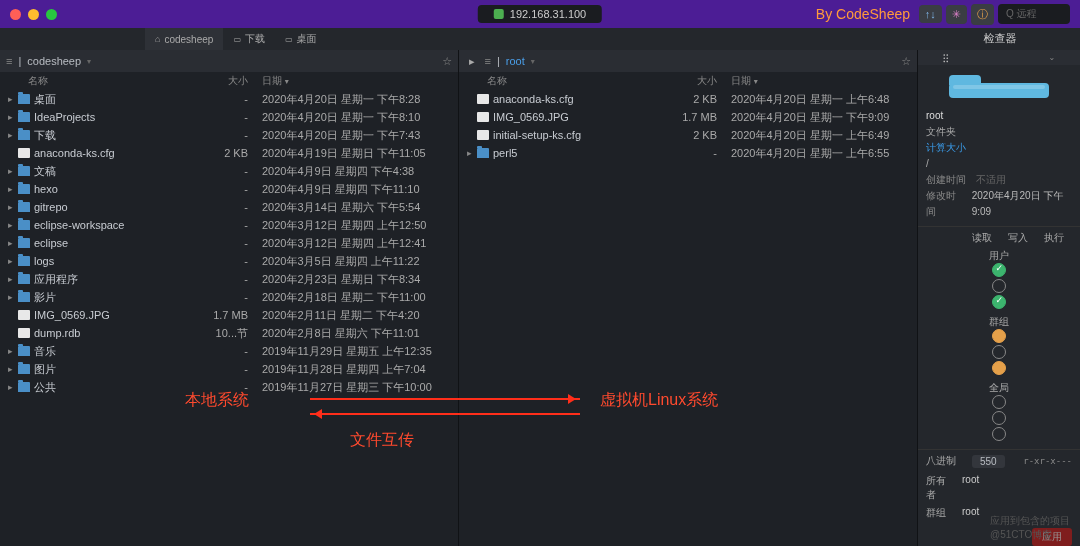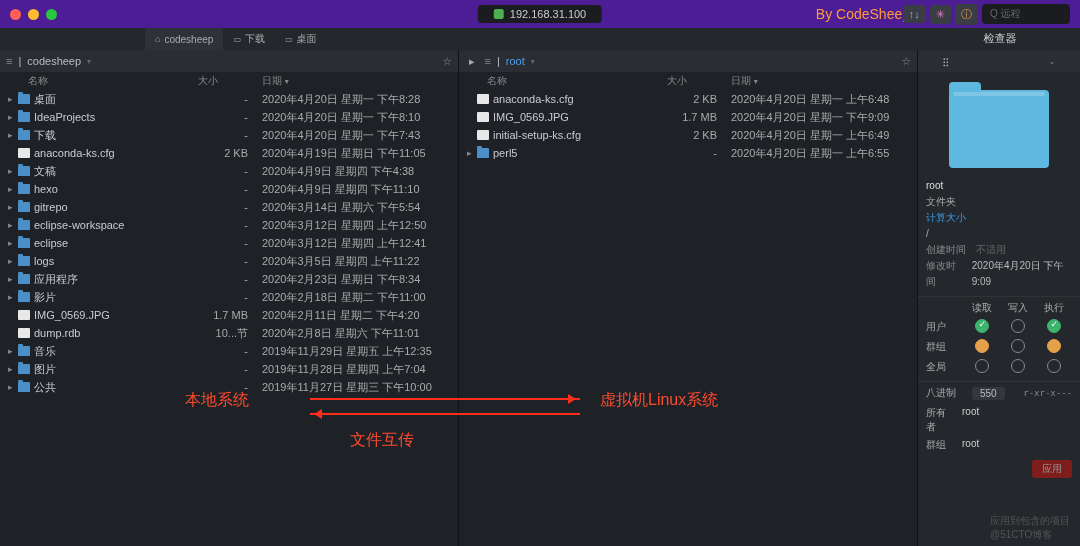--- a/index.html
+++ b/index.html
@@ -8,42 +8,42 @@
   .traffic { display:flex; gap:7px; }
   .traffic span { width:11px; height:11px; border-radius:50%; display:block; }
   .tl-close{background:#ff5f57;} .tl-min{background:#febc2e;} .tl-max{background:#28c840;}
   .host { position:absolute; left:50%; transform:translateX(-50%); background:#1a1c20; padding:3px 16px; border-radius:4px; font-size:11px; color:#ccc; display:flex; align-items:center; gap:6px;}
   .host::before{content:""; width:10px; height:10px; background:#4caf50; border-radius:2px;}
   .brand { position:absolute; right:170px; color:#ff9a3c; font-size:14px; font-weight:500;}
   .tb-right{position:absolute; right:10px; display:flex; gap:4px; align-items:center;}
   .tb-btn{background:#3a3d43; padding:3px 6px; border-radius:4px; color:#7fb5e8; font-size:11px;}
   .tb-btn.star{color:#d97fc7;}
   .tb-btn.info{color:#e5a04a;}
-  .search{background:#1a1c20; padding:3px 8px; border-radius:4px; width:88px; color:#666; font-size:10px;}
+  .search{background:#1a1c20; padding:3px 8px; border-radius:4px; width:72px; color:#666; font-size:10px;}
 
   .tabbar { height:22px; background:#24272c; display:flex; }
   .tabbar-left{margin-left:145px; display:flex; gap:0;}
   .tabbar .tab { padding:3px 10px; color:#aaa; font-size:10px; display:flex; align-items:center; gap:4px;}
   .tabbar .tab.active{background:#2e3137;}
   .tabbar .home::before{content:"⌂"; font-size:9px;}
   .tabbar .fold::before{content:"▭"; font-size:8px;}
   .tabbar-right{margin-left:auto; width:160px; text-align:center; padding:3px 0; font-size:11px; color:#ccc;}
 
   .main { display:flex; height:496px; }
   .pane { flex:1; border-right:1px solid #101215; display:flex; flex-direction:column; min-width:0;}
   .pane-path{height:22px; background:#2a2d33; display:flex; align-items:center; padding:0 6px; gap:6px; font-size:11px;}
   .pane-path .ham{color:#888;}
   .pane-path .name{}
   .pane-path .name.linked{color:#4a9ee8;}
   .pane-path .chev{color:#666; font-size:8px;}
   .pane-path .star{margin-left:auto; color:#888;}
   .pane-path .fav{margin:0 4px; color:#aaa;}
   .cols{height:18px; display:flex; align-items:center; padding-left:28px; color:#888; font-size:10px;}
   .c-name{flex:1;}
-  .c-size{width:50px; text-align:left;}
+  .c-size{width:50px; text-align:right;}
   .c-date{width:210px; padding-left:14px;}
   .pane.right .c-date{width:200px;}
 
   .rows{flex:1; overflow:hidden;}
   .row{display:flex; align-items:center; height:18px; padding-left:8px;}
   .row .disc{color:#888; font-size:9px; width:10px;}
   .row .icon{width:12px; height:10px; margin-right:4px;}
   .row .icon.folder{background:#4a8fc7; border-radius:1px 1px 0 0; position:relative;}
   .row .icon.folder::before{content:""; position:absolute; top:-2px; left:0; width:5px; height:2px; background:#4a8fc7; border-radius:1px 1px 0 0;}
   .row .icon.file{background:#e8e8e8; border-radius:1px;}
@@ -60,21 +60,21 @@
   .insp-info{padding:10px 8px 6px; font-size:10px; line-height:16px;}
   .insp-info .title{color:#ddd; font-weight:500;}
   .insp-info .sub{color:#aaa;}
   .insp-info .calc{color:#3a9be8;}
   .insp-info .kv{display:flex; gap:6px;}
   .insp-info .kv .k{color:#888; width:44px;}
   .insp-info .kv .v{color:#bbb;}
   .perm-hdr{display:flex; padding:4px 8px 2px; border-top:1px solid #333;}
   .perm-hdr span:first-child{flex:1;}
   .perm-hdr span{width:36px; text-align:center; color:#aaa; font-size:10px;}
-  .perm-row{display:flex; padding:2px 8px; align-items:center;}
+  .perm-row{display:flex; padding:2px 8px; align-items:center;flex-direction:column;}
   .perm-row .plbl{flex:1; color:#aaa; font-size:10px;}
   .perm-row .pc{width:36px; text-align:center;}
   .pc .circ{display:inline-block; width:14px; height:14px; border:1.5px solid #888; border-radius:50%;}
   .pc .on-g{background:#3cb46e; border-color:#3cb46e; position:relative;}
   .pc .on-g::after{content:"✓"; color:#fff; font-size:9px; position:absolute; left:2.5px; top:-1px;}
   .pc .on-o{background:#e5a04a; border-color:#e5a04a;}
   .octal{display:flex; padding:4px 8px; align-items:center; gap:16px; border-top:1px solid #333; margin-top:4px;}
   .octal .k{color:#aaa; font-size:10px;}
   .octal .box{background:#33363c; padding:1px 8px; border-radius:3px; font-size:10px;}
   .octal .sym{margin-left:auto; font-family:monospace; font-size:9px; color:#888;}

